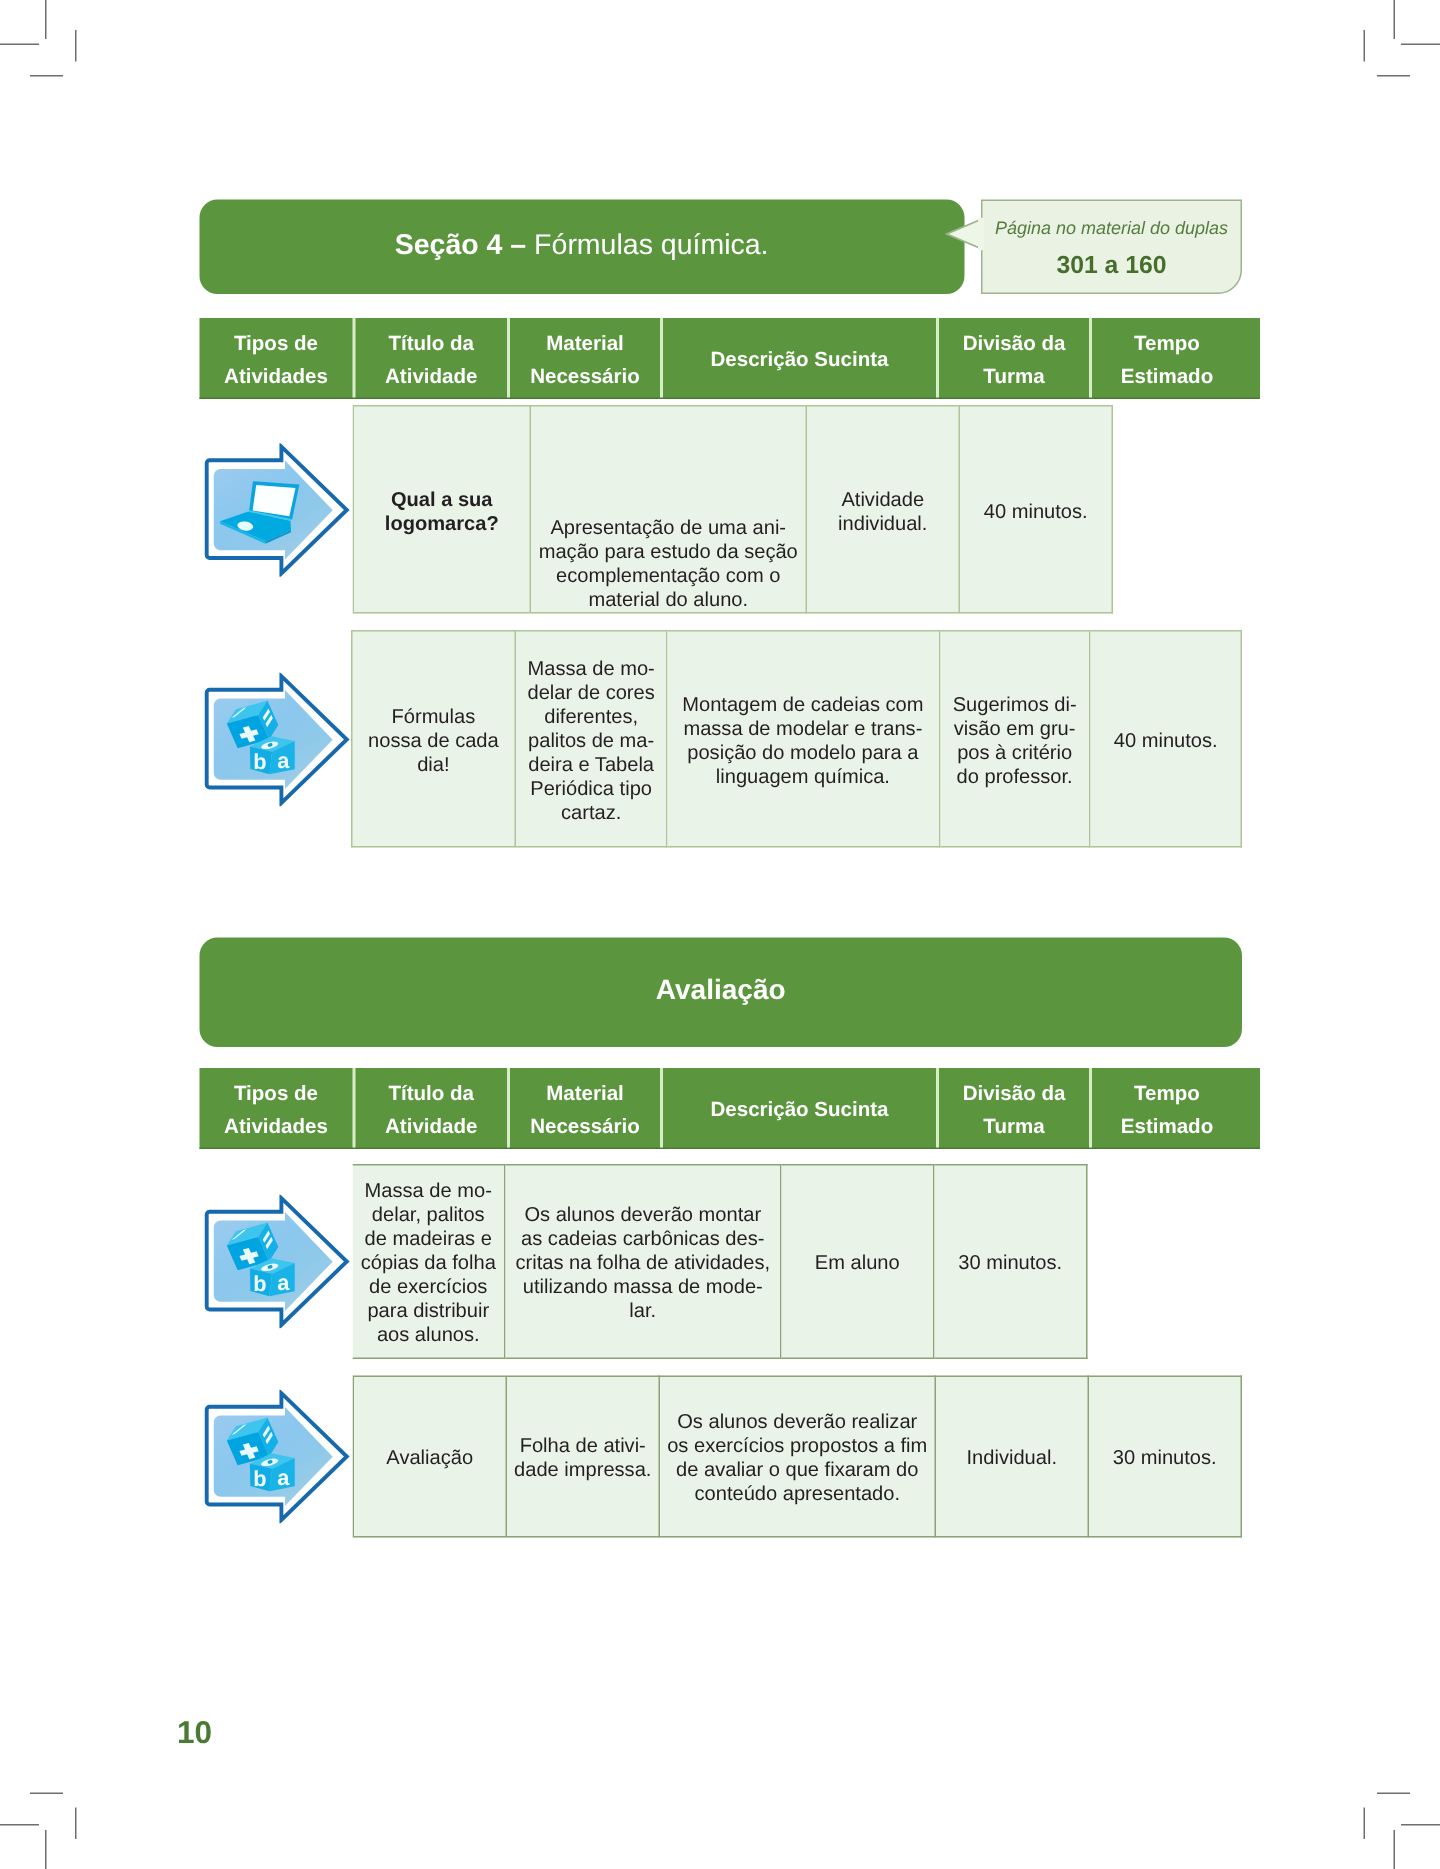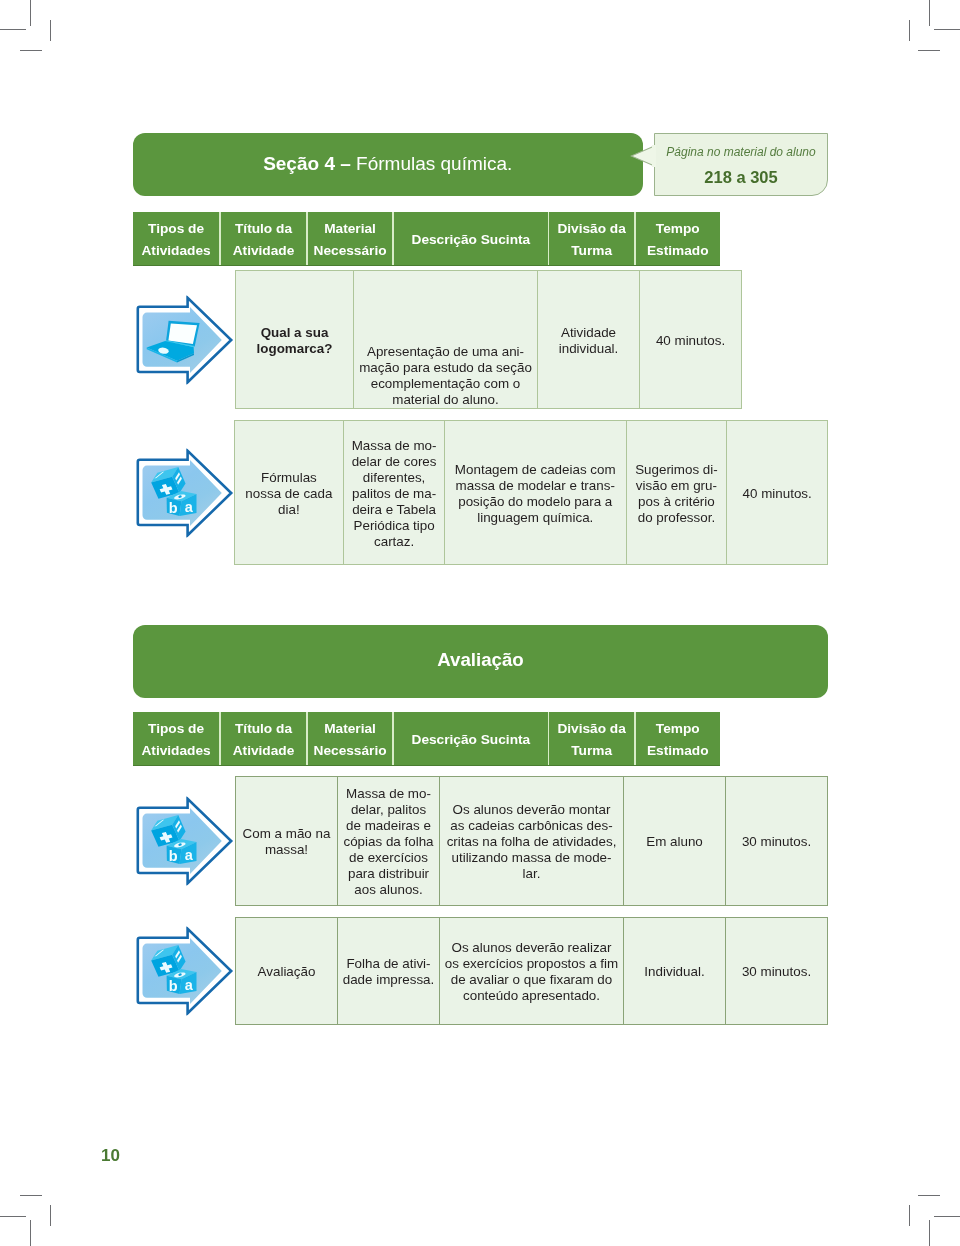--- a/index.html
+++ b/index.html
@@ -30,40 +30,40 @@
   .callout .l2{position:absolute;left:0;top:33.5px;width:100%;text-align:center;
                font-weight:bold;font-size:16.5px;line-height:18px;color:#466e2c;}
   .notch{position:absolute;left:630px;top:145px;width:26px;height:22px;z-index:5;}
 
   
   .band{position:absolute;left:133px;width:695px;height:73px;background:#5b963e;
         border-radius:12px;display:flex;align-items:center;justify-content:center;
         color:#fff;font-weight:bold;font-size:18.7px;padding-bottom:2px;box-sizing:border-box;}
 
   
-  .thead{position:absolute;left:133px;width:587px;height:54px;background:#5b963e;
+  .thead{position:absolute;left:133px;width:707px;height:54px;background:#5b963e;
          display:flex;border-bottom:1.2px solid #4a7c31;box-sizing:border-box;}
   .thead .cw{display:flex;align-items:center;justify-content:center;box-sizing:border-box;padding-top:2px;}
   .thead .c{text-align:center;color:#ffffff;font-weight:bold;font-size:13.7px;line-height:21.7px;}
   .thead .sep{width:2px;background:#d8ecc7;}
 
   
   .trow{position:absolute;left:133px;width:695px;display:flex;}
   .trow .ic{width:102px;background:#ffffff;position:relative;}
   .arrowicon{position:absolute;left:2.2px;top:50%;transform:translateY(-50%);
              font-family:"Liberation Sans",sans-serif;}
   .trow .c{background:#eaf3e7;border-top:1px solid #aec59a;border-bottom:1px solid #aec59a;
            border-right:1px solid #aec59a;box-sizing:border-box;
            display:flex;align-items:center;justify-content:center;text-align:center;
            font-size:13.4px;line-height:16px;padding:2px 4px 0px;color:#231f20;}
   .trow .c.c1{border-left:1px solid #aec59a;}
   .trow.t2 .c{border-top-color:#8aa377;border-bottom-color:#8aa377;border-right-color:#8aa377;}
   .trow.t2 .c.c1{border-left-color:#8aa377;}
 
-  .pagenum{position:absolute;left:101px;top:1148px;font-weight:bold;font-size:17px;color:#4a7a33;line-height:16px;}
+  .pagenum{position:absolute;left:118px;top:1148px;font-weight:bold;font-size:21px;color:#4a7a33;line-height:16px;}
 
 </style>
 </head>
 <body>
 
 <div class="page">
 
   <div class="cmark ch" style="left:0px;top:29px;width:26px;"></div>
   <div class="cmark cv" style="left:30px;top:0px;height:26px;"></div>
   <div class="cmark ch" style="left:20px;top:50px;width:22px;"></div>
@@ -88,22 +88,22 @@
     <div class="txt">
       <b>Seção 4 –</b>&nbsp;<span>Fórmulas química.</span>
     </div>
   </div>
 
   <svg class="notch" viewBox="0 0 26 22" width="26" height="22">
     <path d="M25 0.8 L1.2 11 L25 21.2 Z" fill="#eef6e7" stroke="#9cb38d" stroke-width="1.1" stroke-linejoin="miter"></path>
     <rect x="22" y="0" width="5" height="22" fill="#eef6e7"></rect>
   </svg>
   <div class="callout">
-    <div class="l1">Página no material do aluno</div>
-    <div class="l2">218 a 305</div>
+    <div class="l1">Página no material do duplas</div>
+    <div class="l2">301 a 160</div>
   </div>
 
   <div class="thead" id="thead1" style="top:212px;">
       <div class="cw" style="width: 102px;">
         <div class="c">Tipos de<br>Atividades</div>
       </div>
       <div class="sep"></div>
       <div class="cw" style="width: 101px;">
         <div class="c">Título da<br>Atividade</div>
       </div>
@@ -274,23 +274,20 @@
             <path d="M31.6 49.2 L46.0 42.4 L61.5 45.5 L46.4 52.7 Z" fill="#3ec5ee"></path>
             <path d="M31.6 49.2 L46.4 52.7 L44.6 67.6 L31.9 64.2 Z" fill="#11ace3"></path>
             <path d="M46.4 52.7 L61.5 45.5 L61.5 64.4 L44.6 67.6 Z" fill="#1ab3e8"></path>
             <ellipse cx="44.8" cy="48.4" rx="5.9" ry="2.1" fill="#eafaff" transform="rotate(-14 44.8 48.4)"></ellipse>
             <ellipse cx="45.1" cy="48.2" rx="1.7" ry="1.2" fill="#0aa2dd" transform="rotate(-14 44.8 48.4)"></ellipse>
             <text x="38.2" y="64.2" font-size="14.5" font-weight="bold" fill="#f2fdff" text-anchor="middle">b</text>
             <text x="53.9" y="63.2" font-size="14.5" font-weight="bold" fill="#f2fdff" text-anchor="middle">a</text>
           </g>
         </svg>
       </div>
-      <div class="c c1" style="width: 103px;">
-        <div>Com a mão na<br>massa!</div>
-      </div>
       <div class="c" style="width: 102px;">
         <div>Massa de mo-<br>delar, palitos<br>de madeiras e<br>cópias da folha<br>de exercícios<br>para distribuir<br>aos alunos.</div>
       </div>
       <div class="c" style="width: 184px;">
         <div>Os alunos deverão montar<br>as cadeias carbônicas des-<br>critas na folha de atividades,<br>utilizando massa de mode-<br>lar.</div>
       </div>
       <div class="c" style="width: 102px;">
         <div>Em aluno</div>
       </div>
       <div class="c" style="width: 102px;">

